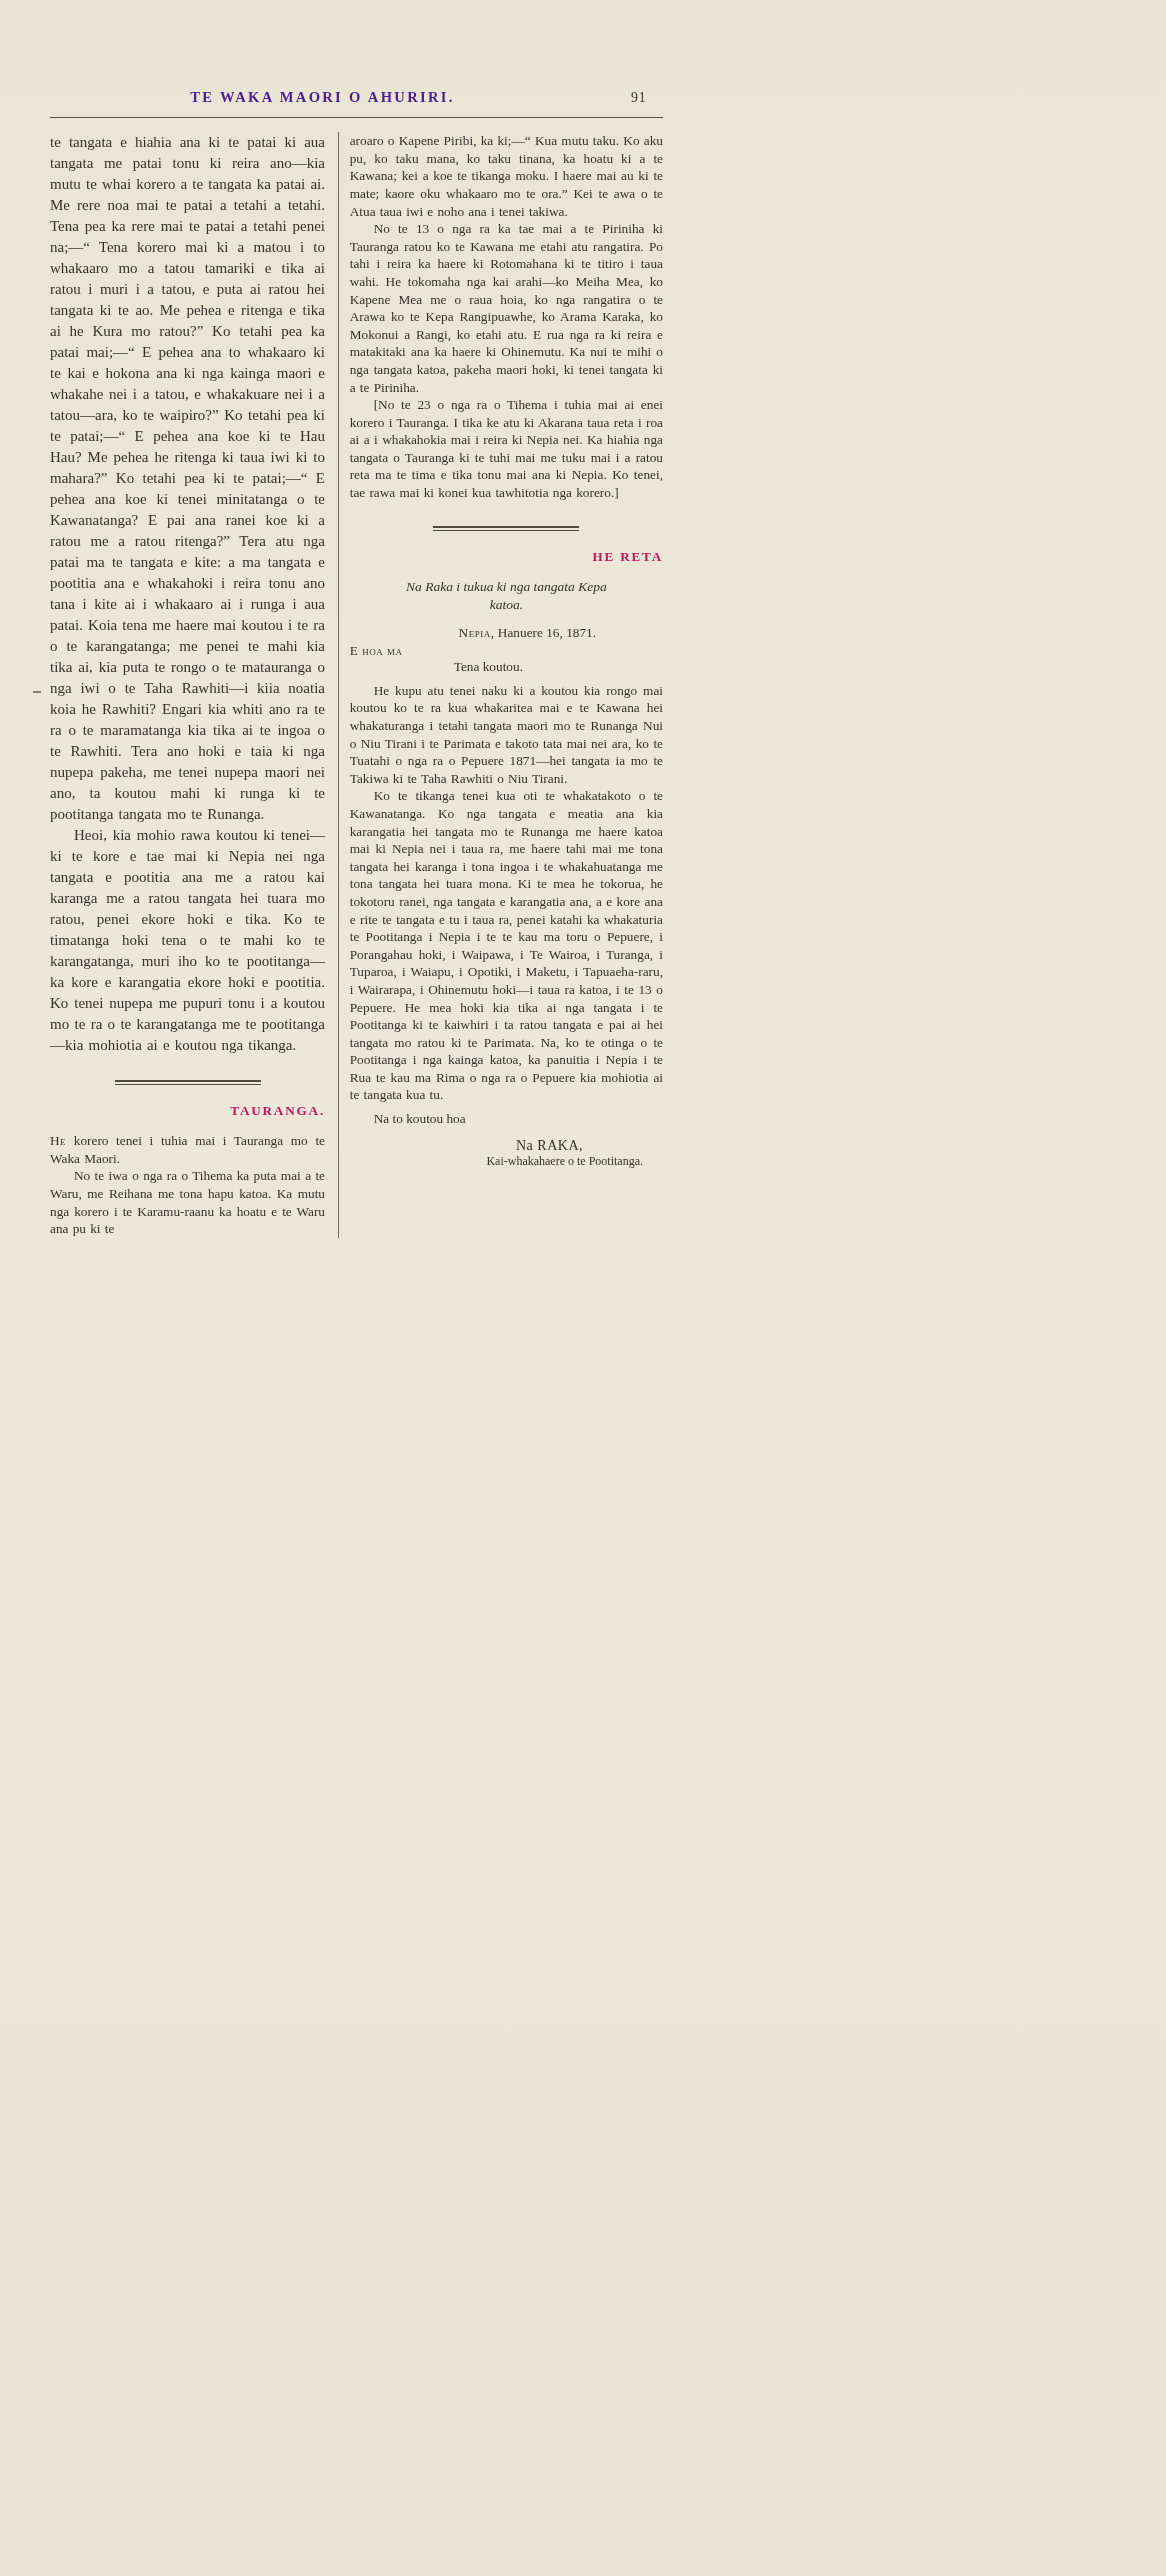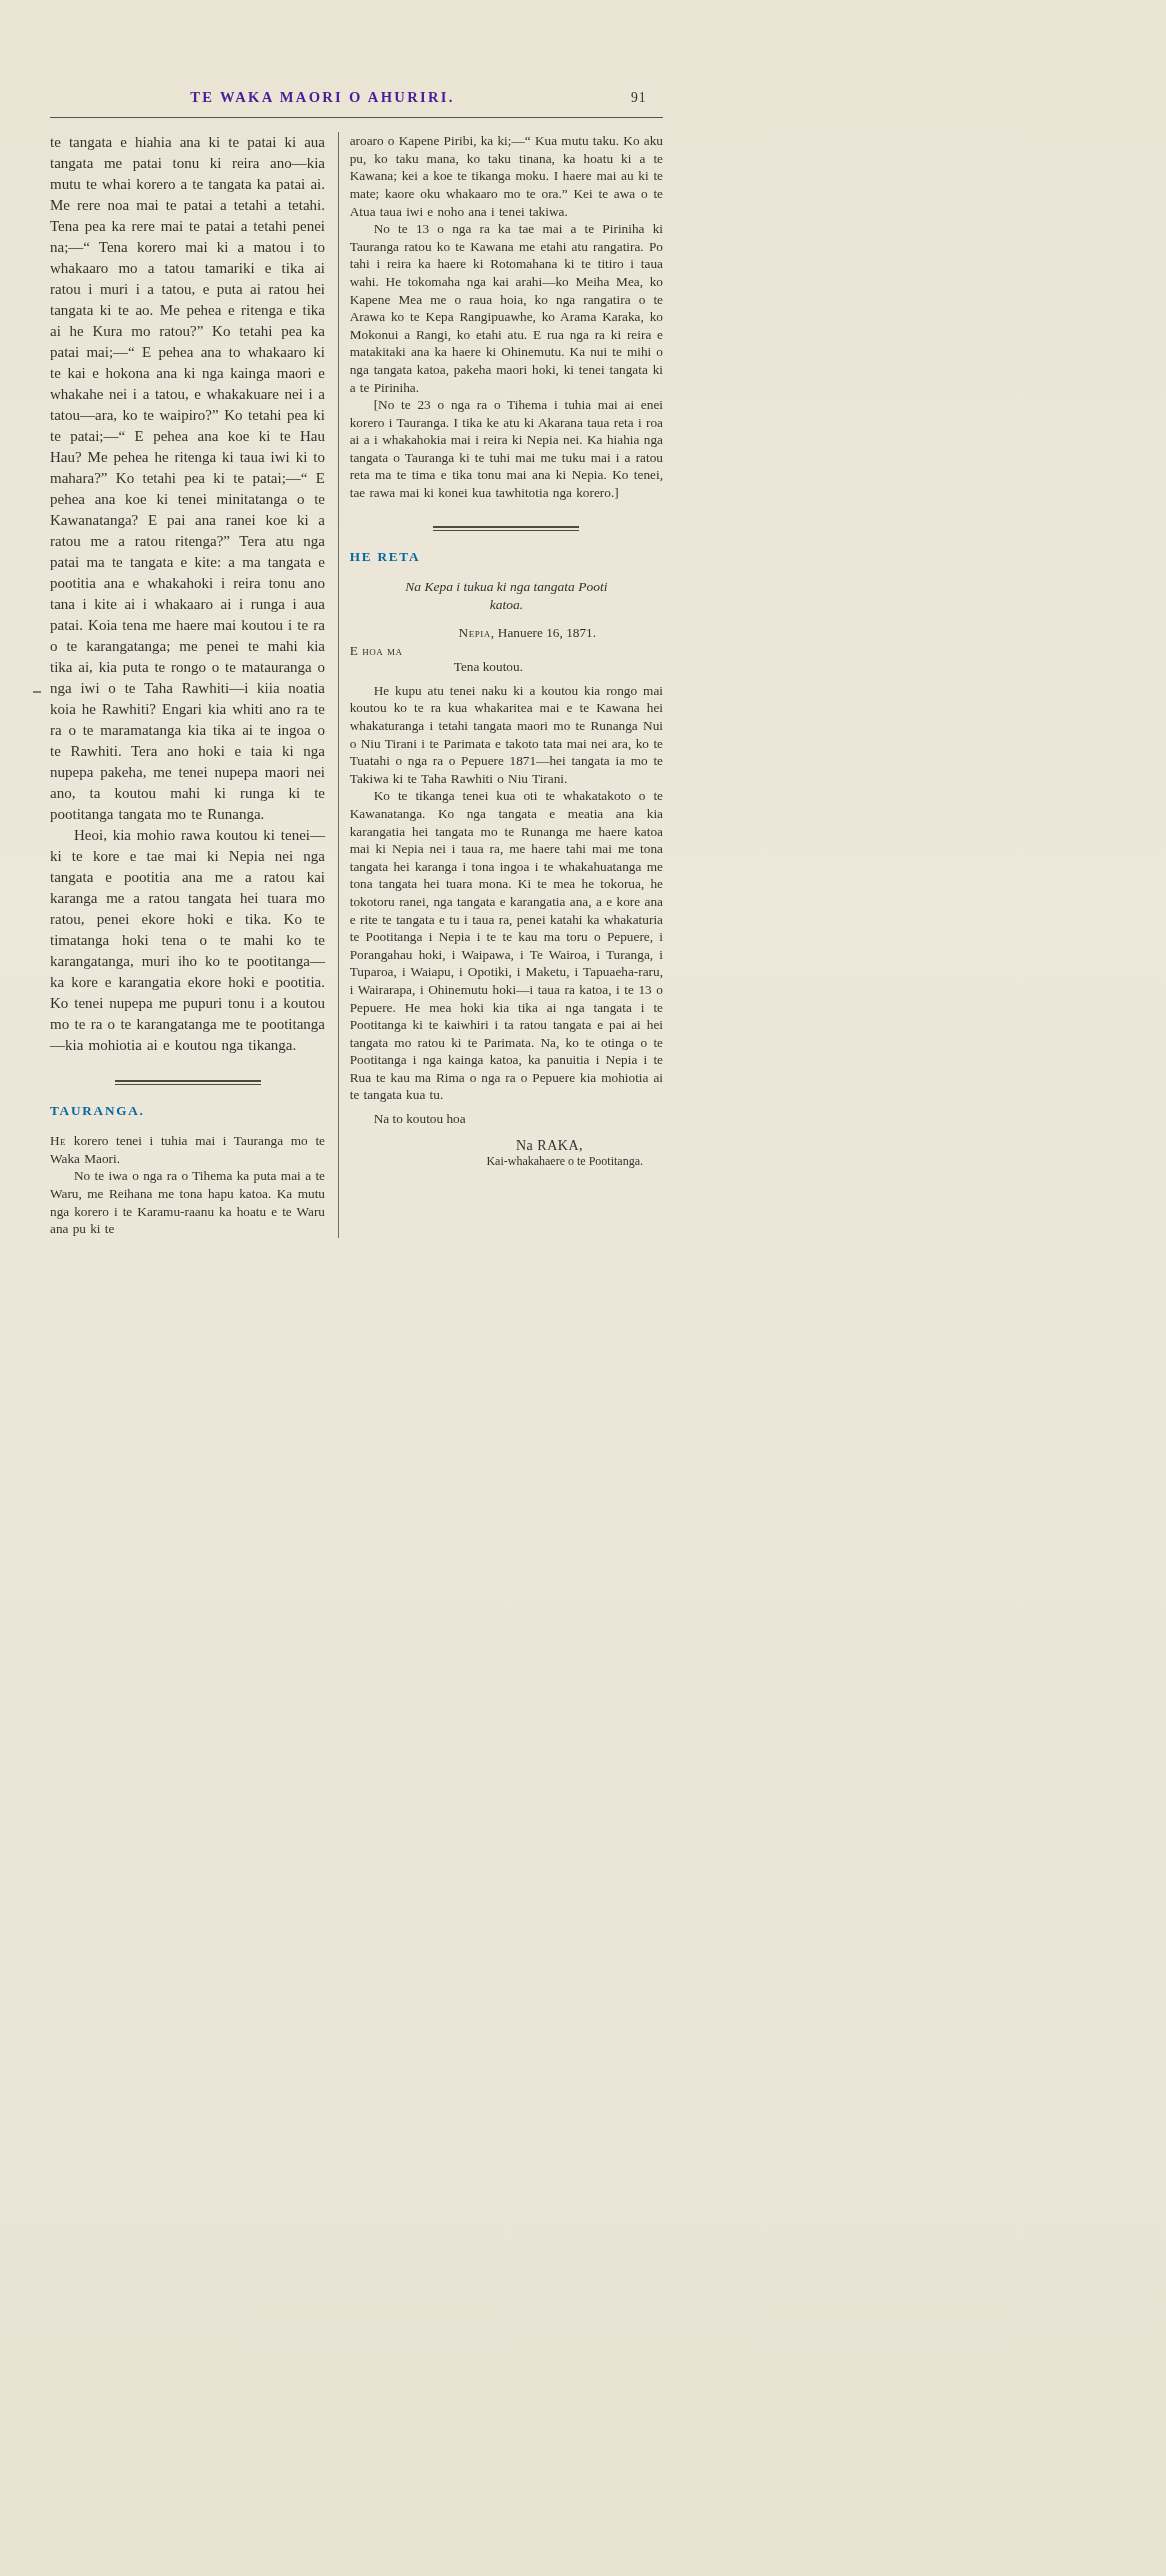--- a/index.html
+++ b/index.html
@@ -32,21 +32,21 @@
   .body-sm { font-size: 13.3px; line-height: 17.6px; word-spacing: 0.9px; }
   .indent { text-indent: 24px; }
   .noindent { text-indent: 0; }
 
   .section-divider { width: 146px; margin: 24px auto 18px; }
   .rule-thick { border-top: 2.3px solid #4d4a42; }
   .rule-thin { border-top: 0.9px solid #4d4a42; margin-top: 2.3px; }
 
   .section-heading {
     font-size: 13.2px; font-weight: bold; letter-spacing: 1.8px;
-    text-align: left; margin: 0 0 12.8px 0; color: #0369a1;
+    text-align: right; margin: 0 0 12.8px 0; color: #be185d;
   }
   .letter-subtitle {
     font-style: italic; text-align: center;
     font-size: 13.5px; line-height: 18px;
     margin: 0 38px 11px 38px;
   }
   .dateline { text-align: center; font-size: 13.3px; padding-left: 42px; margin: 3.6px 0 2.7px 0; }
   .salutation-left { font-size: 13.3px; text-align: left; }
   .salutation-center { font-size: 13.3px; text-align: center; margin-bottom: 6.4px; padding-right: 36px; }
   .smallcaps { font-variant: small-caps; letter-spacing: 0.5px; }
@@ -92,21 +92,21 @@
       <p class="body-sm noindent">aroaro o Kapene Piribi, ka ki;—“ Kua mutu taku. Ko aku pu, ko taku mana, ko taku tinana, ka hoatu ki a te Kawana; kei a koe te tikanga moku. I haere mai au ki te mate; kaore oku whakaaro mo te ora.” Kei te awa o te Atua taua iwi e noho ana i tenei takiwa.</p>
       <p class="body-sm indent">No te 13 o nga ra ka tae mai a te Piriniha ki Tauranga ratou ko te Kawana me etahi atu rangatira. Po tahi i reira ka haere ki Rotomahana ki te titiro i taua wahi. He tokomaha nga kai arahi—ko Meiha Mea, ko Kapene Mea me o raua hoia, ko nga rangatira o te Arawa ko te Kepa Rangipuawhe, ko Arama Karaka, ko Mokonui a Rangi, ko etahi atu. E rua nga ra ki reira e matakitaki ana ka haere ki Ohinemutu. Ka nui te mihi o nga tangata katoa, pakeha maori hoki, ki tenei tangata ki a te Piriniha.</p>
       <p class="body-sm indent">[No te 23 o nga ra o Tihema i tuhia mai ai enei korero i Tauranga. I tika ke atu ki Akarana taua reta i roa ai a i whakahokia mai i reira ki Nepia nei. Ka hiahia nga tangata o Tauranga ki te tuhi mai me tuku mai i a ratou reta ma te tima e tika tonu mai ana ki Nepia. Ko tenei, tae rawa mai ki konei kua tawhitotia nga korero.]</p>
 
       <div class="section-divider">
         <div class="rule-thick"></div>
         <div class="rule-thin"></div>
       </div>
 
       <h2 class="section-heading">HE RETA</h2>
-      <p class="letter-subtitle">Na Kepa i tukua ki nga tangata Pooti katoa.</p>
+      <p class="letter-subtitle">Na Raka i tukua ki nga tangata Kepa katoa.</p>
 
       <p class="dateline"><span class="smallcaps">Nepia,</span><span> Hanuere 16, 1871.</span></p>
       <p class="salutation-left"><span class="smallcaps">E hoa ma</span></p>
       <p class="salutation-center">Tena koutou.</p>
 
       <p class="body-sm indent">He kupu atu tenei naku ki a koutou kia rongo mai koutou ko te ra kua whakaritea mai e te Kawana hei whakaturanga i tetahi tangata maori mo te Runanga Nui o Niu Tirani i te Parimata e takoto tata mai nei ara, ko te Tuatahi o nga ra o Pepuere 1871—hei tangata ia mo te Takiwa ki te Taha Rawhiti o Niu Tirani.</p>
       <p class="body-sm indent">Ko te tikanga tenei kua oti te whakatakoto o te Kawanatanga. Ko nga tangata e meatia ana kia karangatia hei tangata mo te Runanga me haere katoa mai ki Nepia nei i taua ra, me haere tahi mai me tona tangata hei karanga i tona ingoa i te whakahuatanga me tona tangata hei tuara mona. Ki te mea he tokorua, he tokotoru ranei, nga tangata e karangatia ana, a e kore ana e rite te tangata e tu i taua ra, penei katahi ka whakaturia te Pootitanga i Nepia i te te kau ma toru o Pepuere, i Porangahau hoki, i Waipawa, i Te Wairoa, i Turanga, i Tuparoa, i Waiapu, i Opotiki, i Maketu, i Tapuaeha-raru, i Wairarapa, i Ohinemutu hoki—i taua ra katoa, i te 13 o Pepuere. He mea hoki kia tika ai nga tangata i te Pootitanga ki te kaiwhiri i ta ratou tangata e pai ai hei tangata mo ratou ki te Parimata. Na, ko te otinga o te Pootitanga i nga kainga katoa, ka panuitia i Nepia i te Rua te kau ma Rima o nga ra o Pepuere kia mohiotia ai te tangata kua tu.</p>
 
       <p class="closing">Na to koutou hoa</p>
       <p class="sig-name">Na RAKA,</p>

